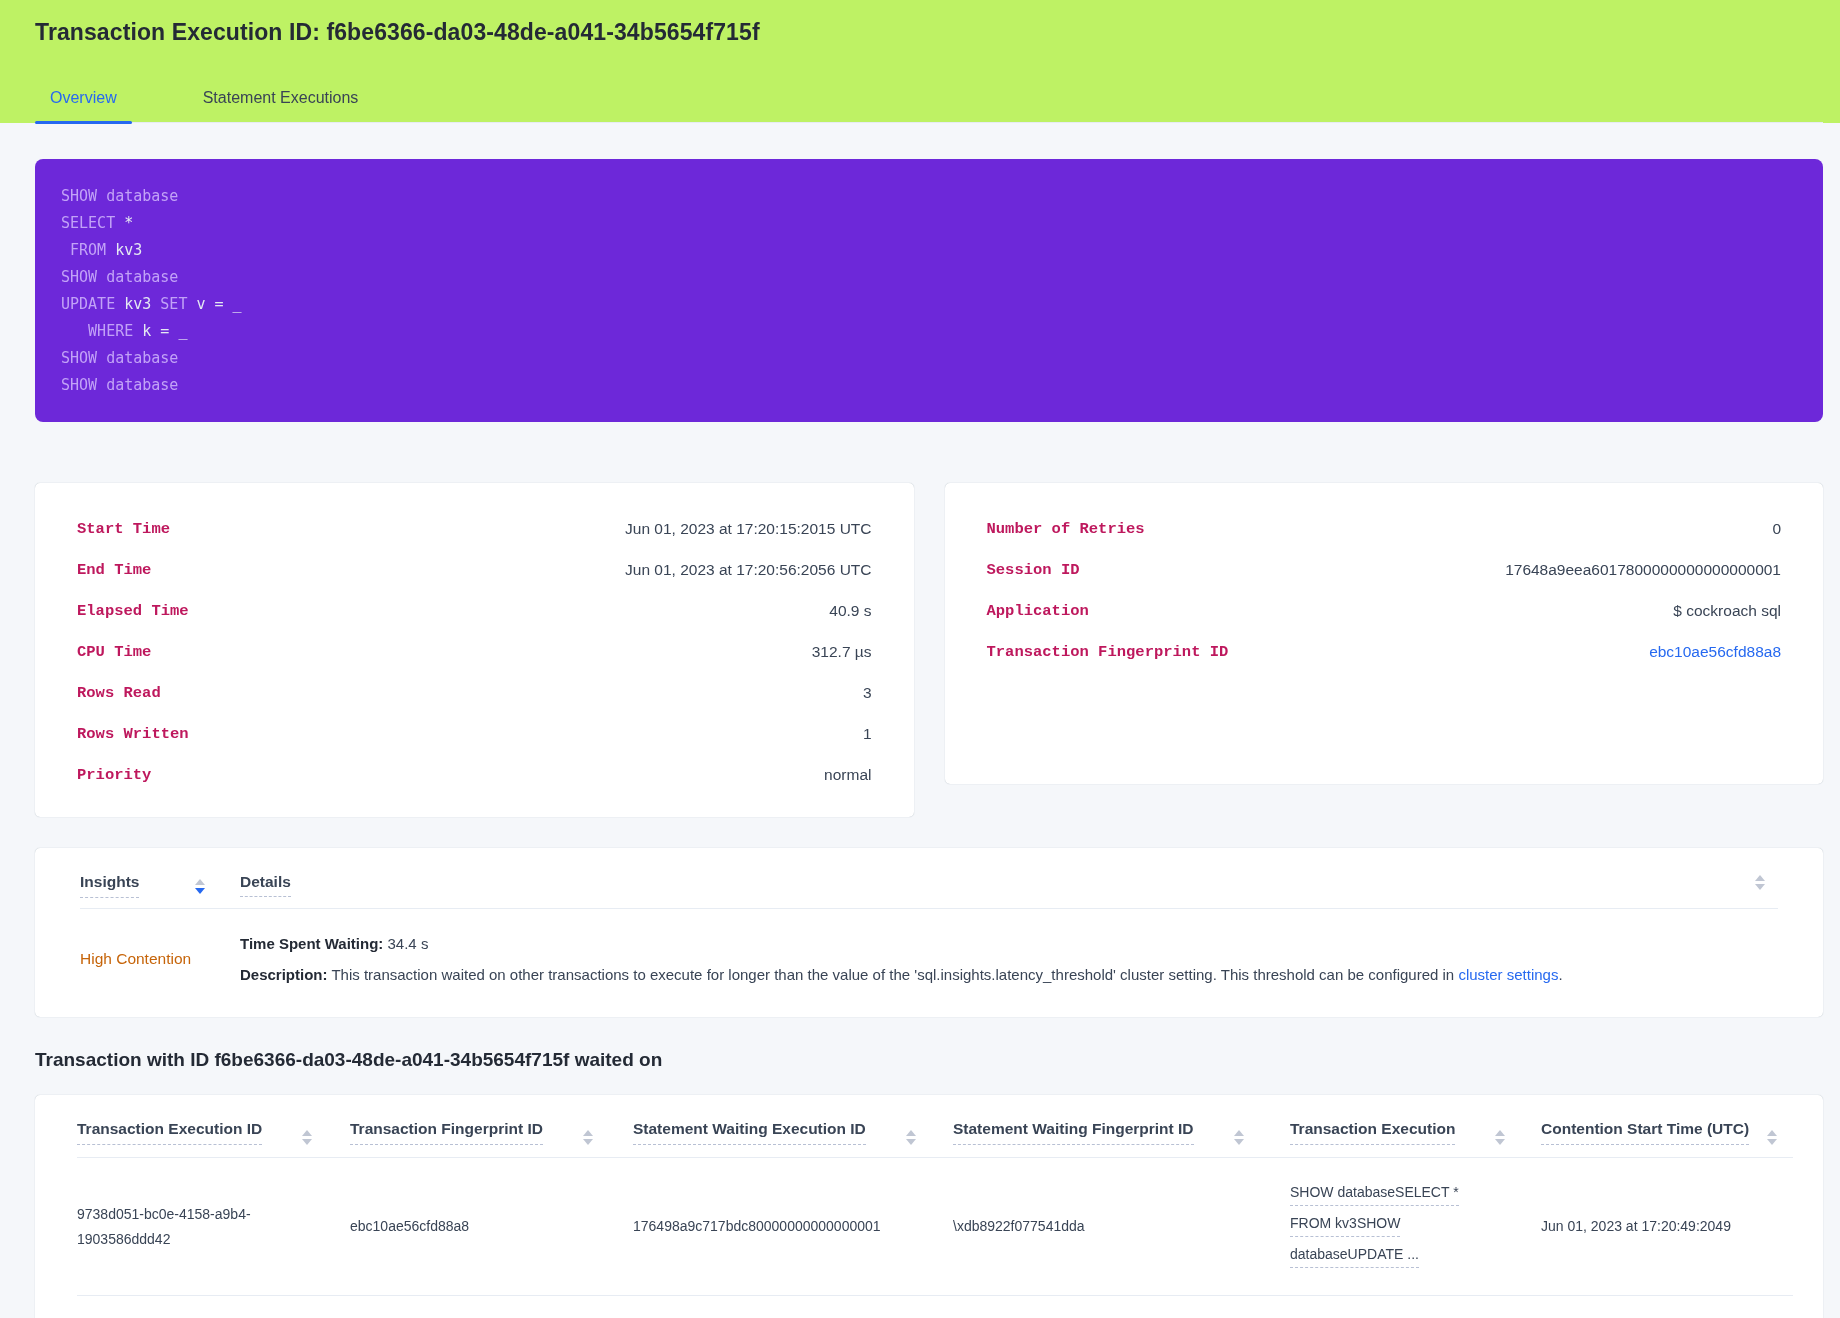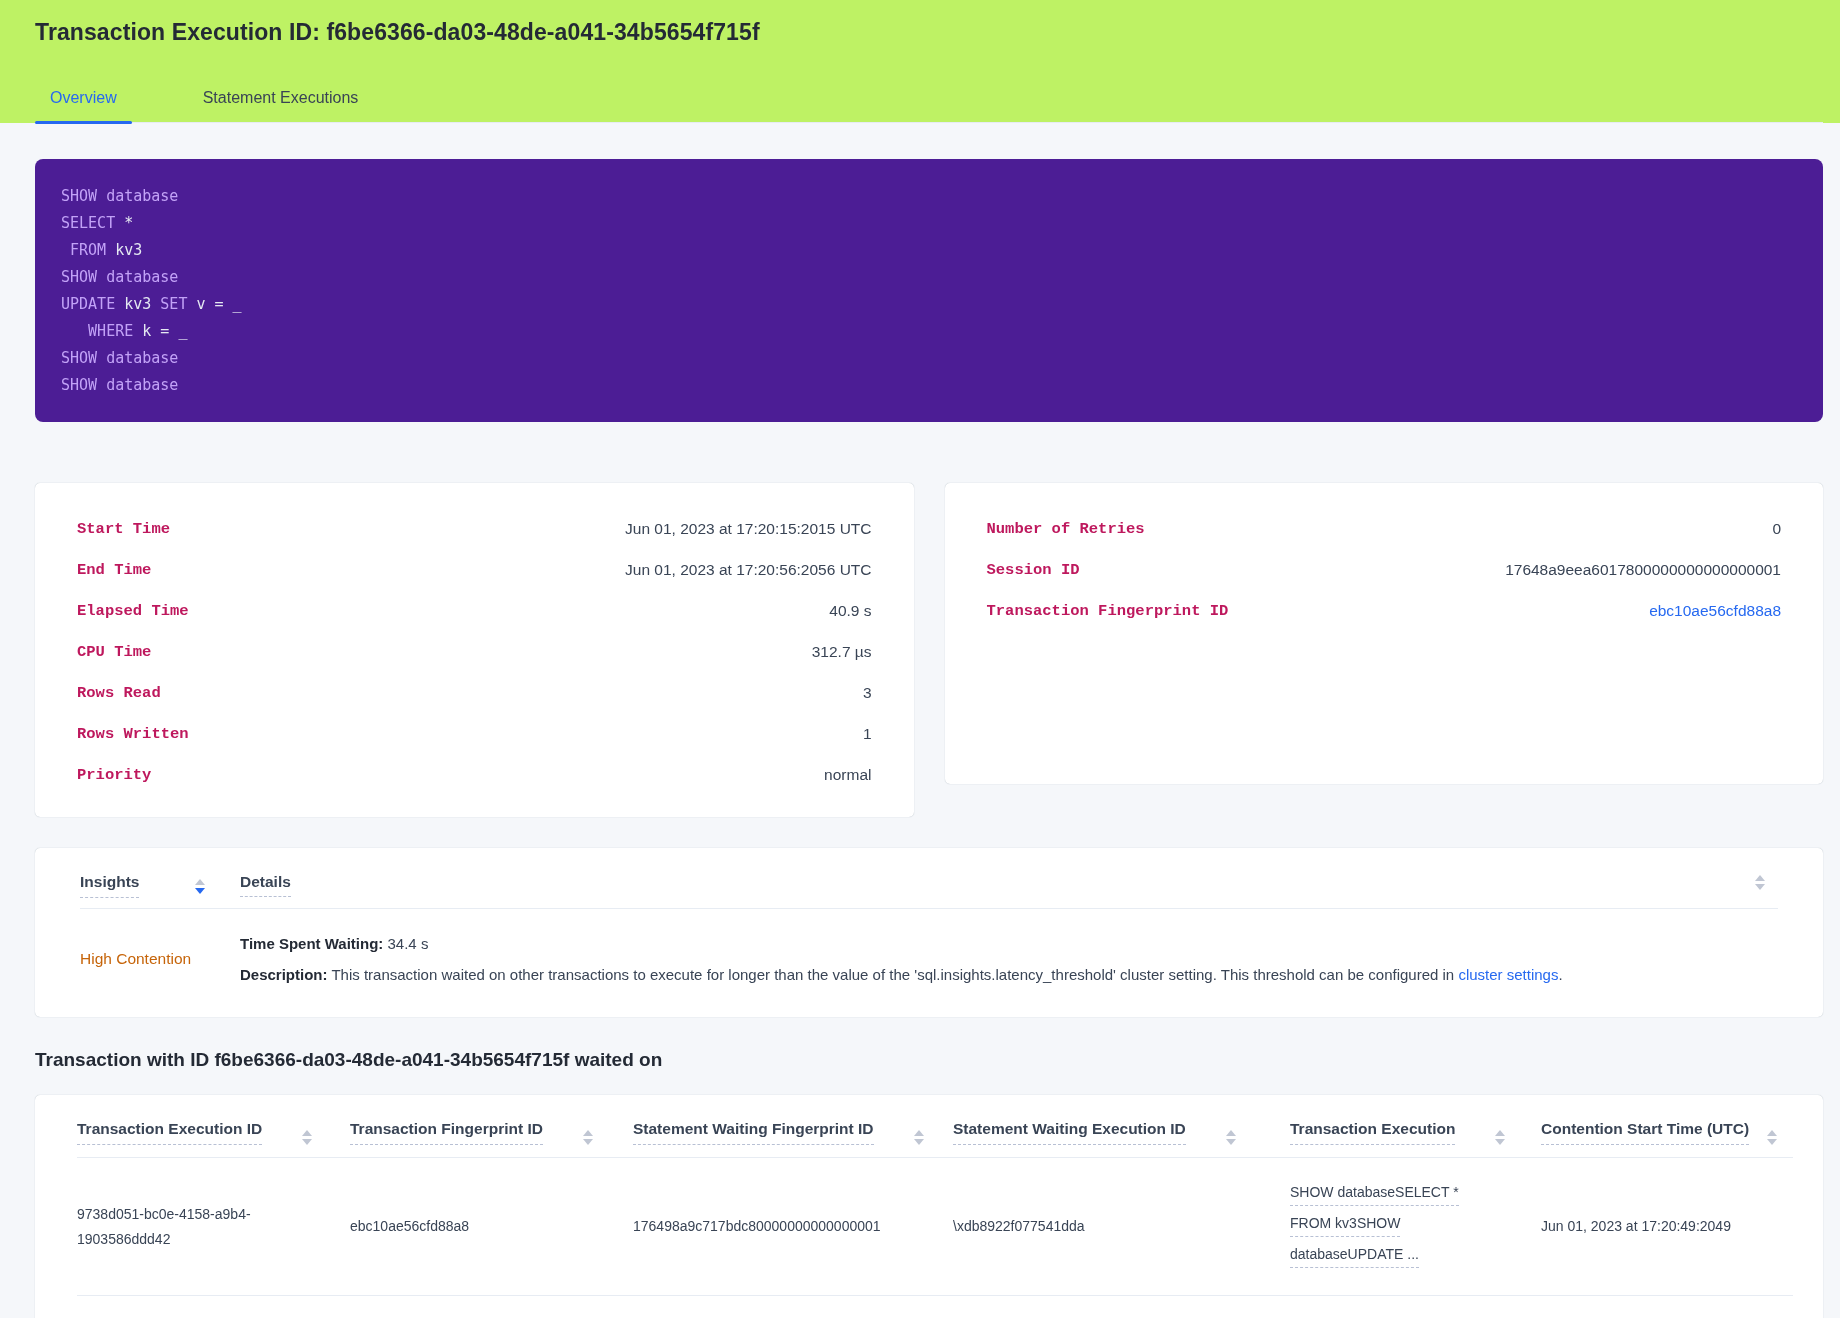--- a/index.html
+++ b/index.html
@@ -25,21 +25,21 @@
   .tab.active::after {
     content: ""; position: absolute; left: 0; right: 0; bottom: -2px;
     height: 3px; background: #2669f0; border-radius: 2px;
   }
 
   
   .content { padding: 0 17px 0 35px; }
 
   
   .code-box {
-    margin-top: 36px; background: #4c1d95; border-radius: 8px;
+    margin-top: 36px; background: #6d28d9; border-radius: 8px;
     padding: 24px 26px 23px 26px;
     font-family: "DejaVu Sans Mono", monospace;
     font-size: 15px; line-height: 27px; color: #e5e9f2;
   }
   .code-line { white-space: pre; }
   .code-line .kw { color: #c2a2f7; }
   .code-line .pl { color: #e5e9f2; }
 
   
   .cards-row { display: flex; gap: 31px; margin-top: 61px; }
@@ -154,20 +154,24 @@
     <div class="card summary short">
       <div class="kv">
           <span class="k">Number of Retries</span>
           <span class="v">0</span>
         </div>
       <div class="kv">
           <span class="k">Session ID</span>
           <span class="v">17648a9eea6017800000000000000001</span>
         </div>
       <div class="kv">
+          <span class="k">Application</span>
+          <span class="v">$ cockroach sql</span>
+        </div>
+      <div class="kv">
           <span class="k">Transaction Fingerprint ID</span>
           <span class="v link">ebc10ae56cfd88a8</span>
         </div>
     </div>
   </div>
 
   <div class="card insights-card">
     <div class="ins-header">
       <div class="ins-col1">
         <span class="th-label dashed">Insights</span>
@@ -212,28 +216,28 @@
           </span>
       </div>
       <div class="w-th">
         <span class="th-label dashed">Transaction Fingerprint ID</span>
         <span class="sort">
             <i class="tri-up"></i>
             <i class="tri-dn"></i>
           </span>
       </div>
       <div class="w-th">
+        <span class="th-label dashed">Statement Waiting Execution ID</span>
+        <span class="sort">
+            <i class="tri-up"></i>
+            <i class="tri-dn"></i>
+          </span>
+      </div>
+      <div class="w-th">
         <span class="th-label dashed">Statement Waiting Fingerprint ID</span>
-        <span class="sort">
-            <i class="tri-up"></i>
-            <i class="tri-dn"></i>
-          </span>
-      </div>
-      <div class="w-th">
-        <span class="th-label dashed">Statement Waiting Execution ID</span>
         <span class="sort">
             <i class="tri-up"></i>
             <i class="tri-dn"></i>
           </span>
       </div>
       <div class="w-th">
         <span class="th-label dashed">Transaction Execution</span>
         <span class="sort">
             <i class="tri-up"></i>
             <i class="tri-dn"></i>

